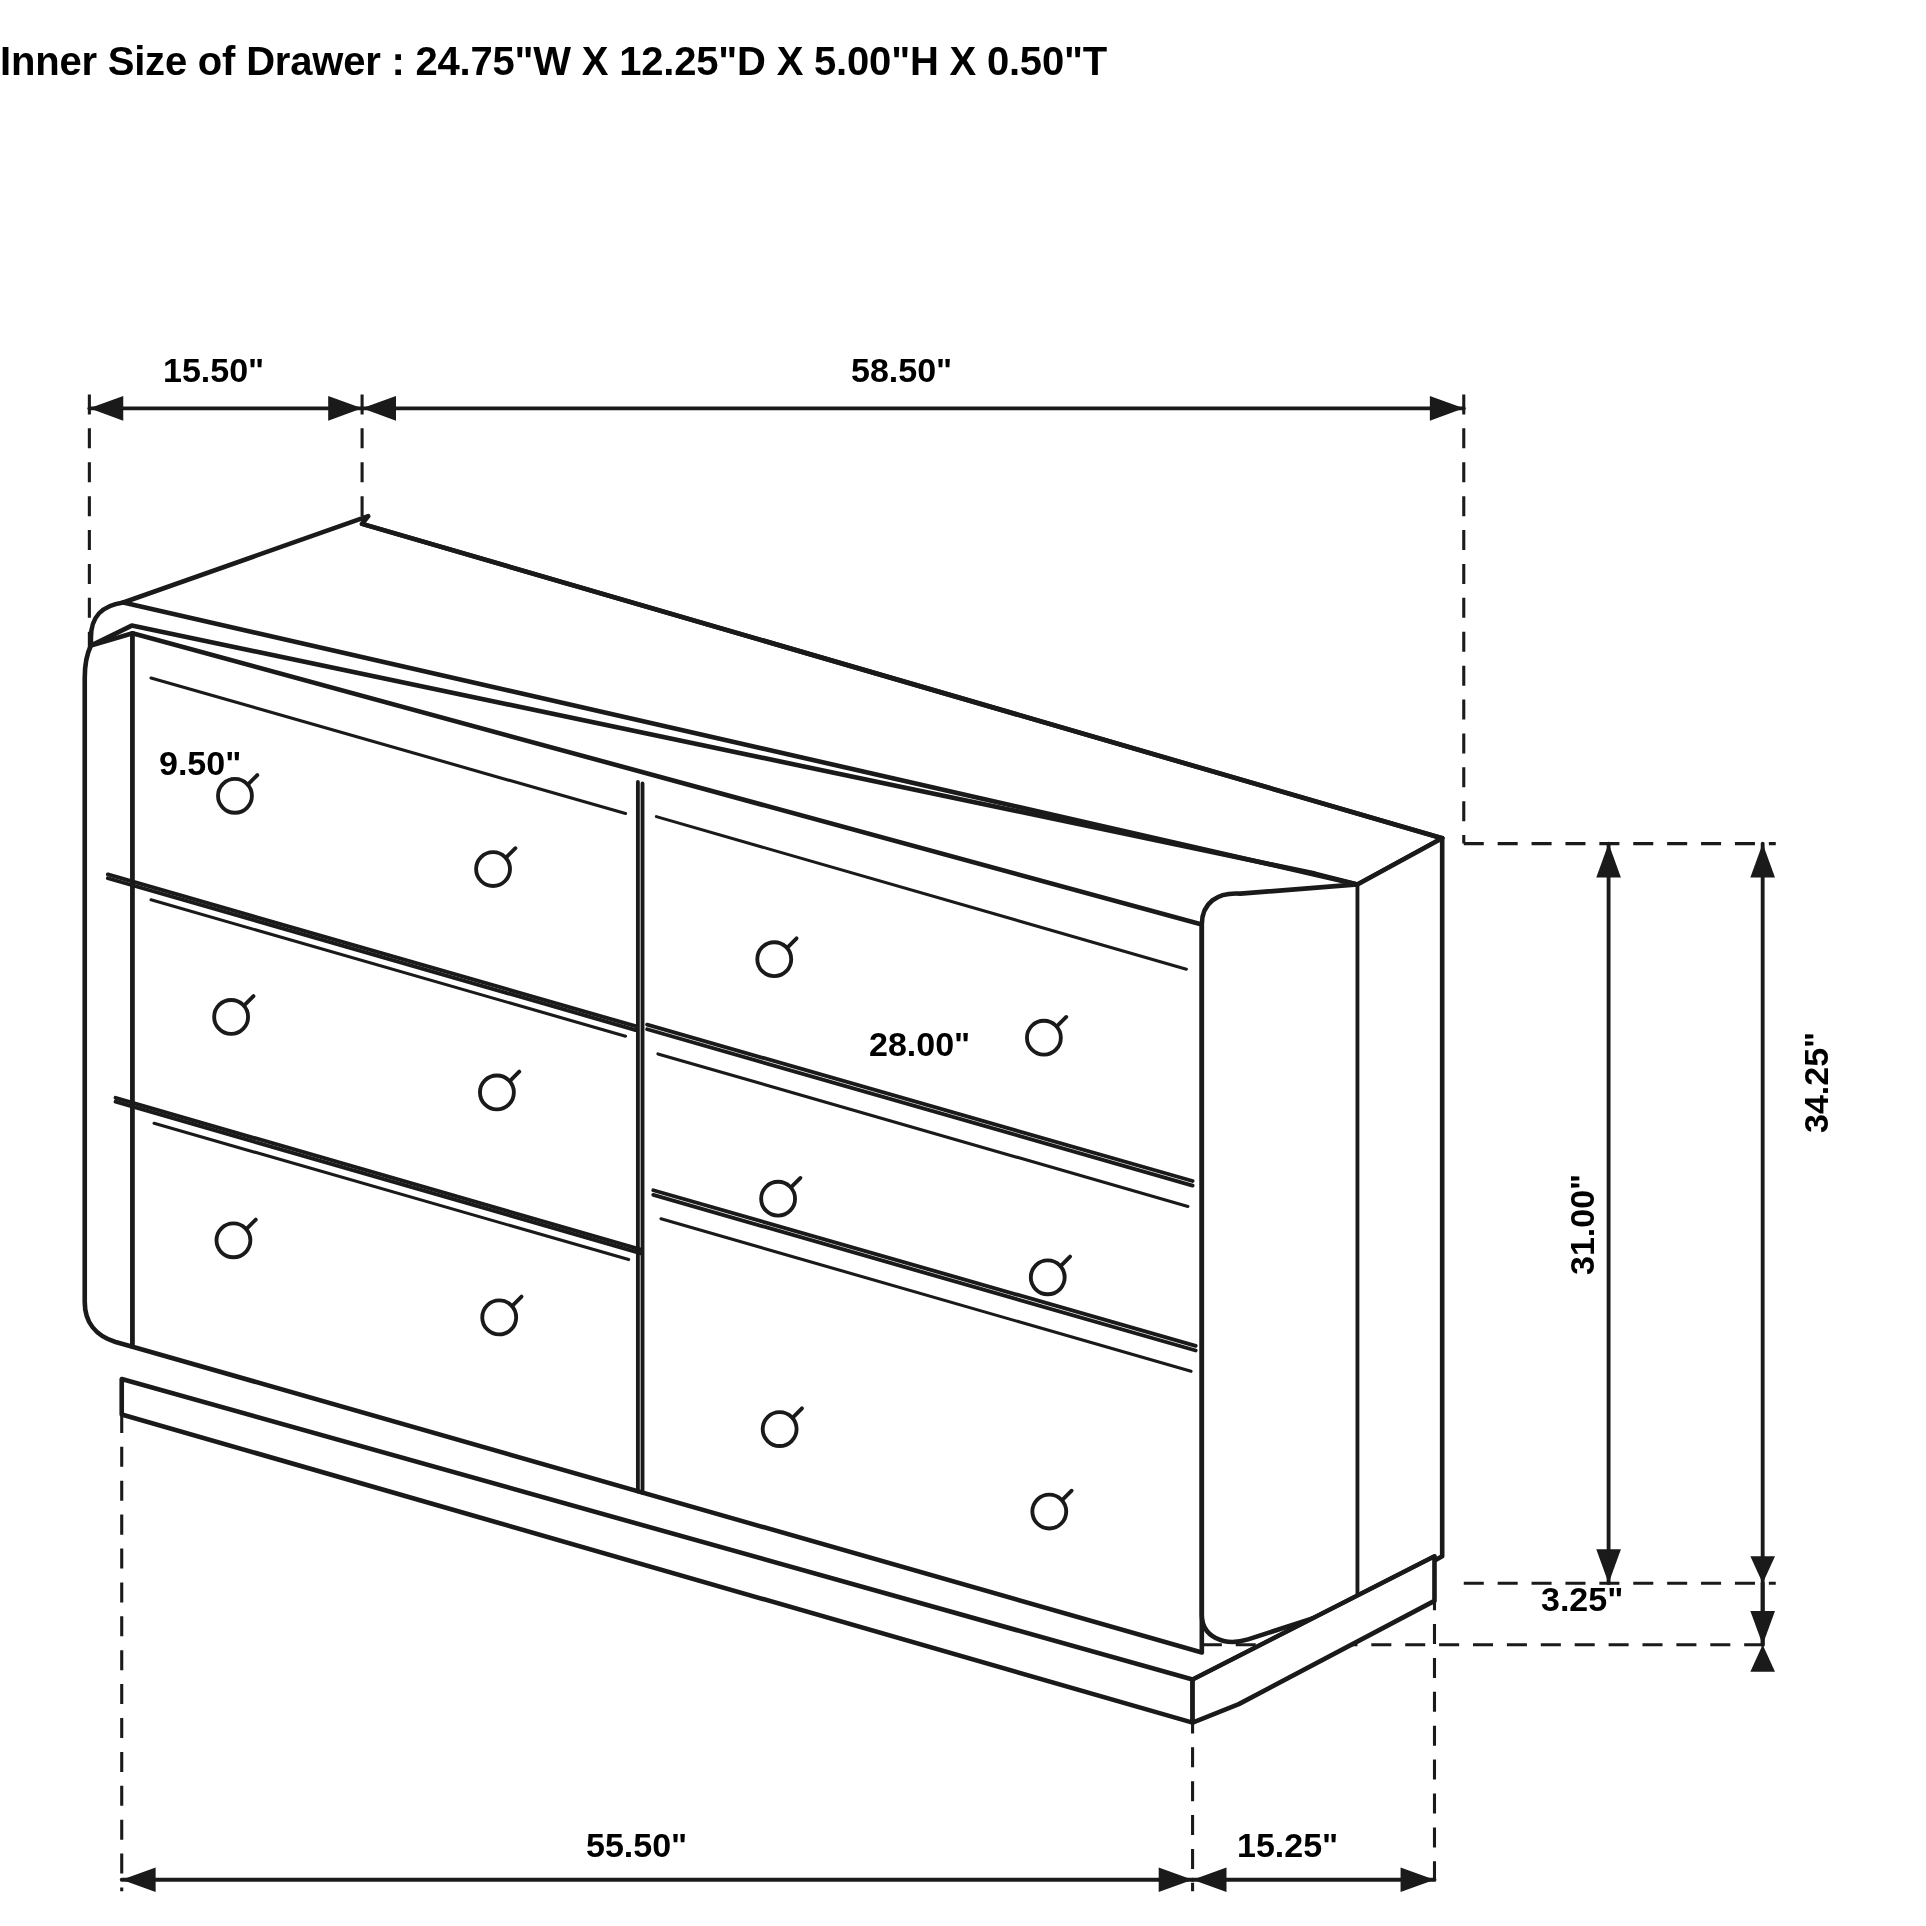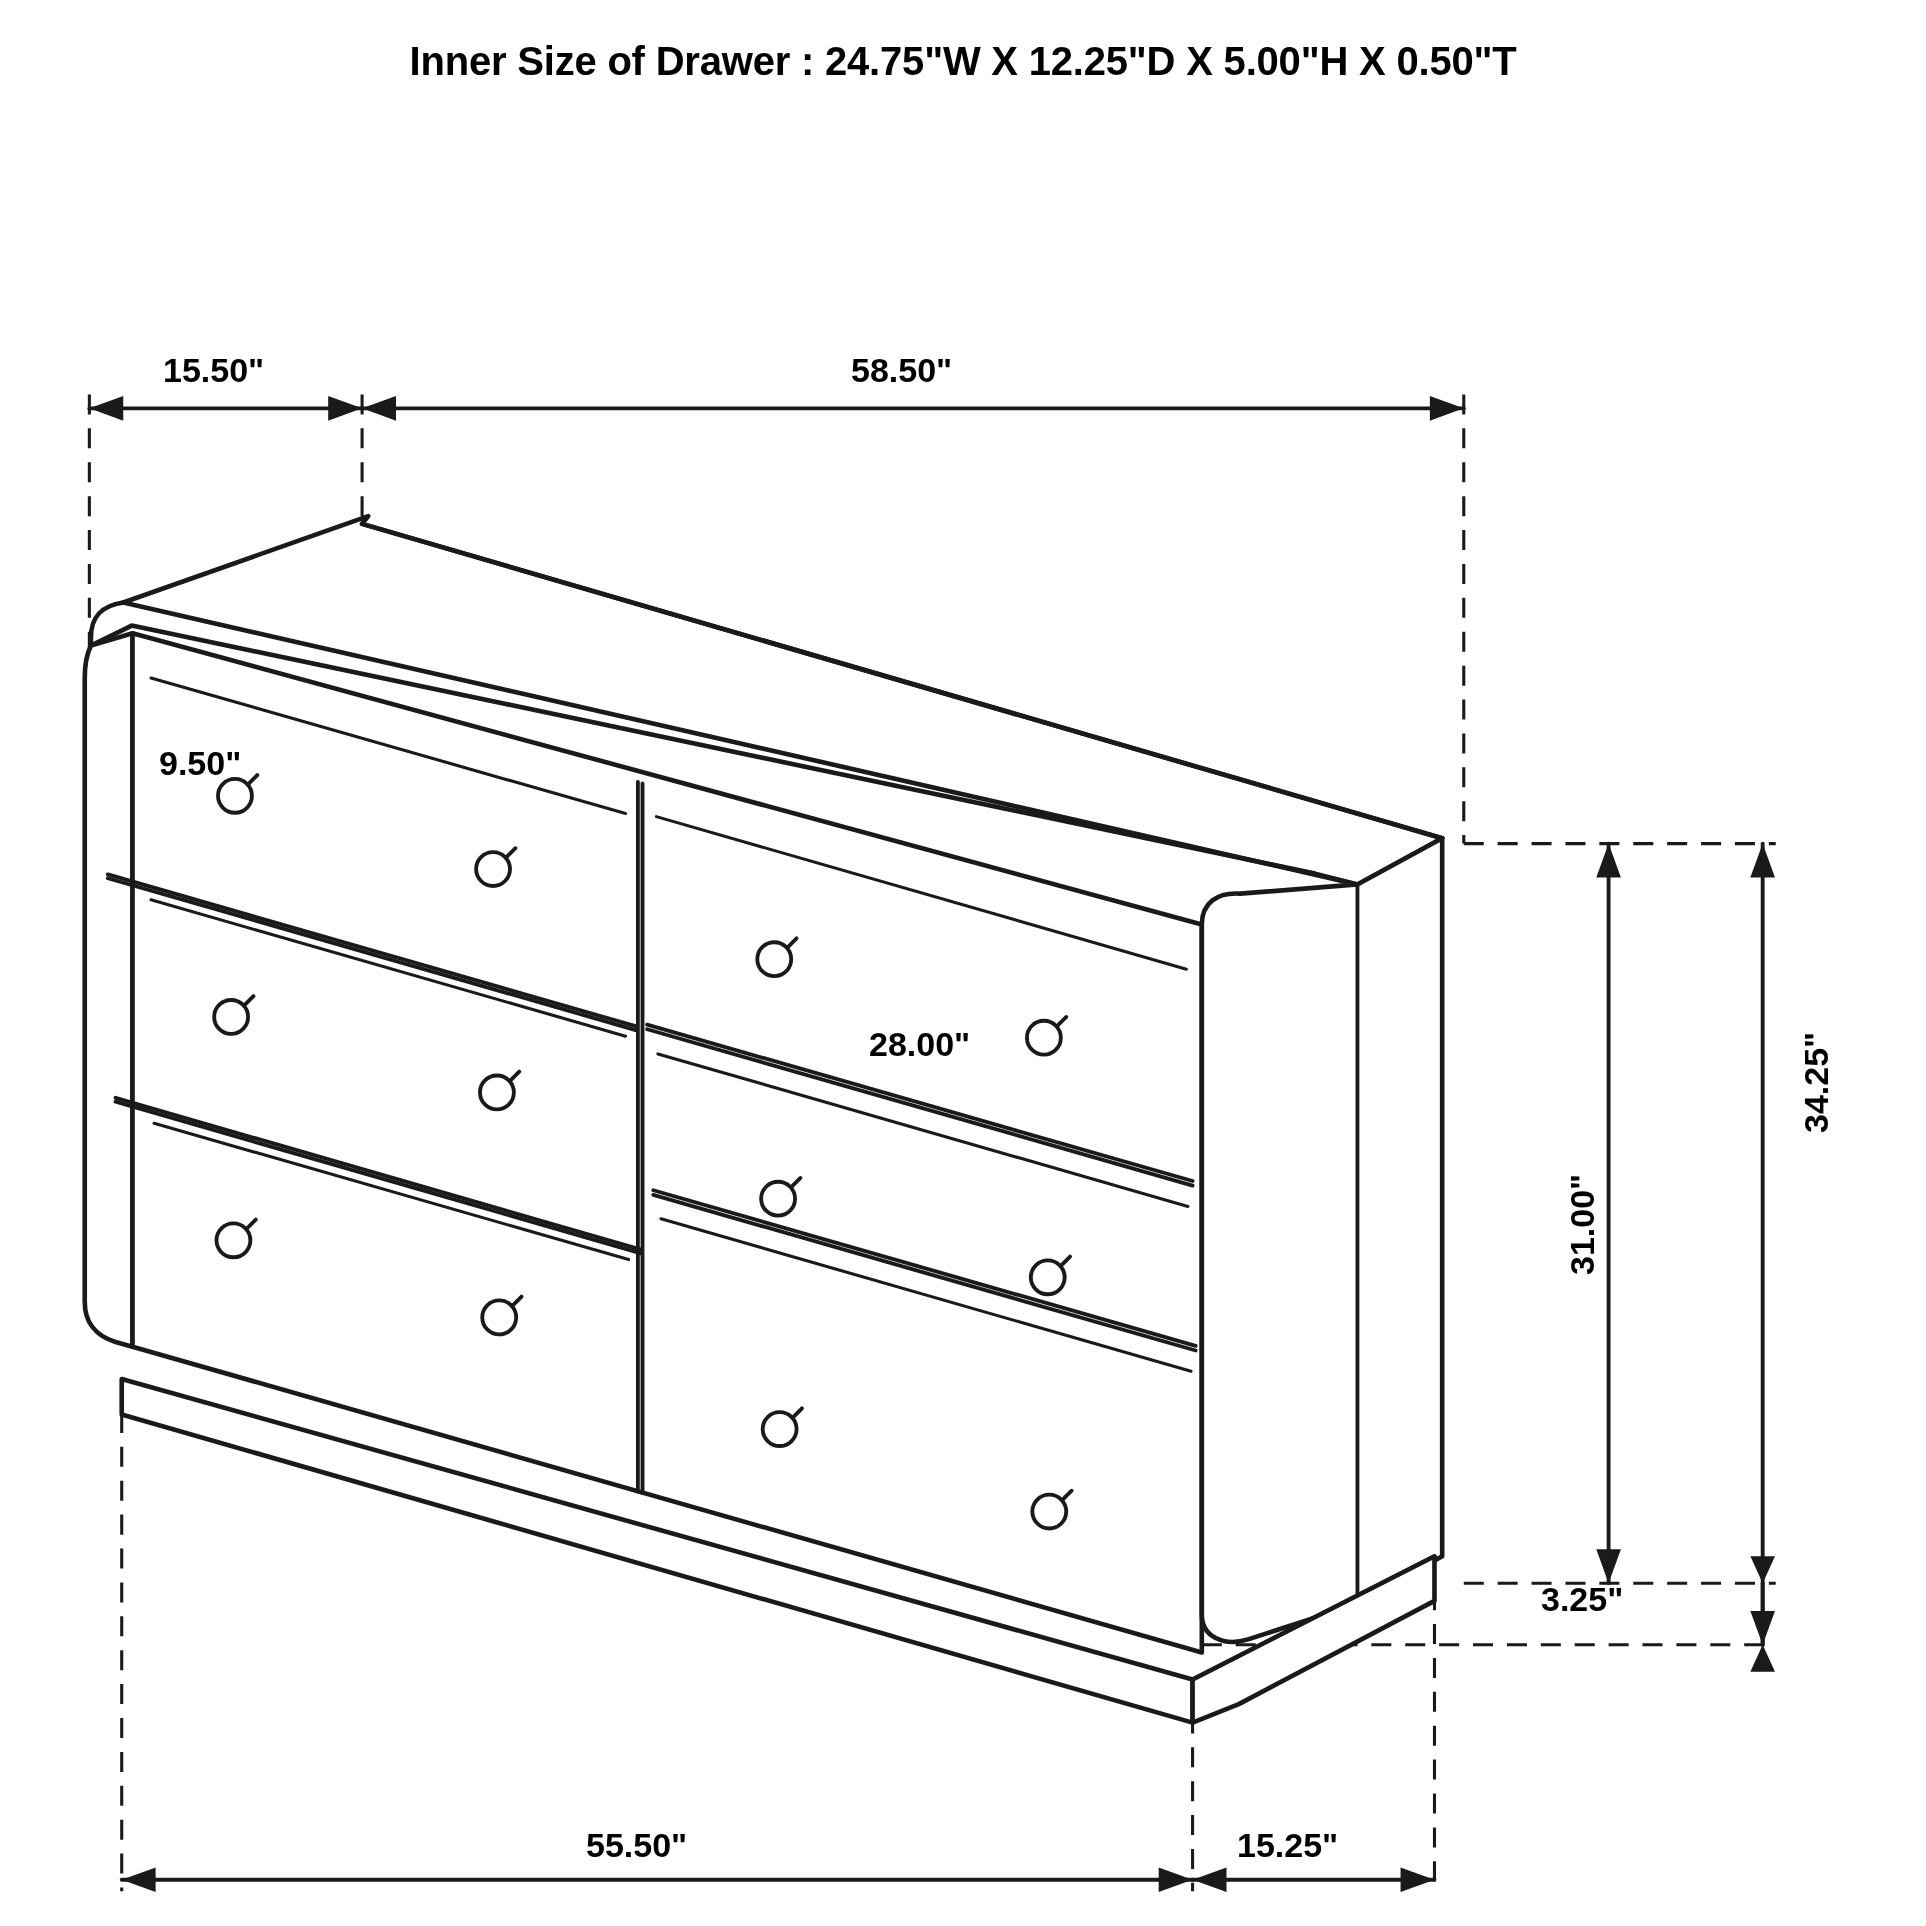--- a/index.html
+++ b/index.html
@@ -17,21 +17,21 @@
     position: relative;
     width: 1926px;
     height: 1926px;
     background: #ffffff;
   }
   #title {
     position: absolute;
     left: 0;
     top: 39px;
     width: 1926px;
-    text-align: center;
+    text-align: left;
     font-size: 40px;
     font-weight: bold;
     color: #000000;
     letter-spacing: -0.2px;
   }
   #drawing {
     position: absolute;
     left: 0;
     top: 0;
     width: 1926px;

